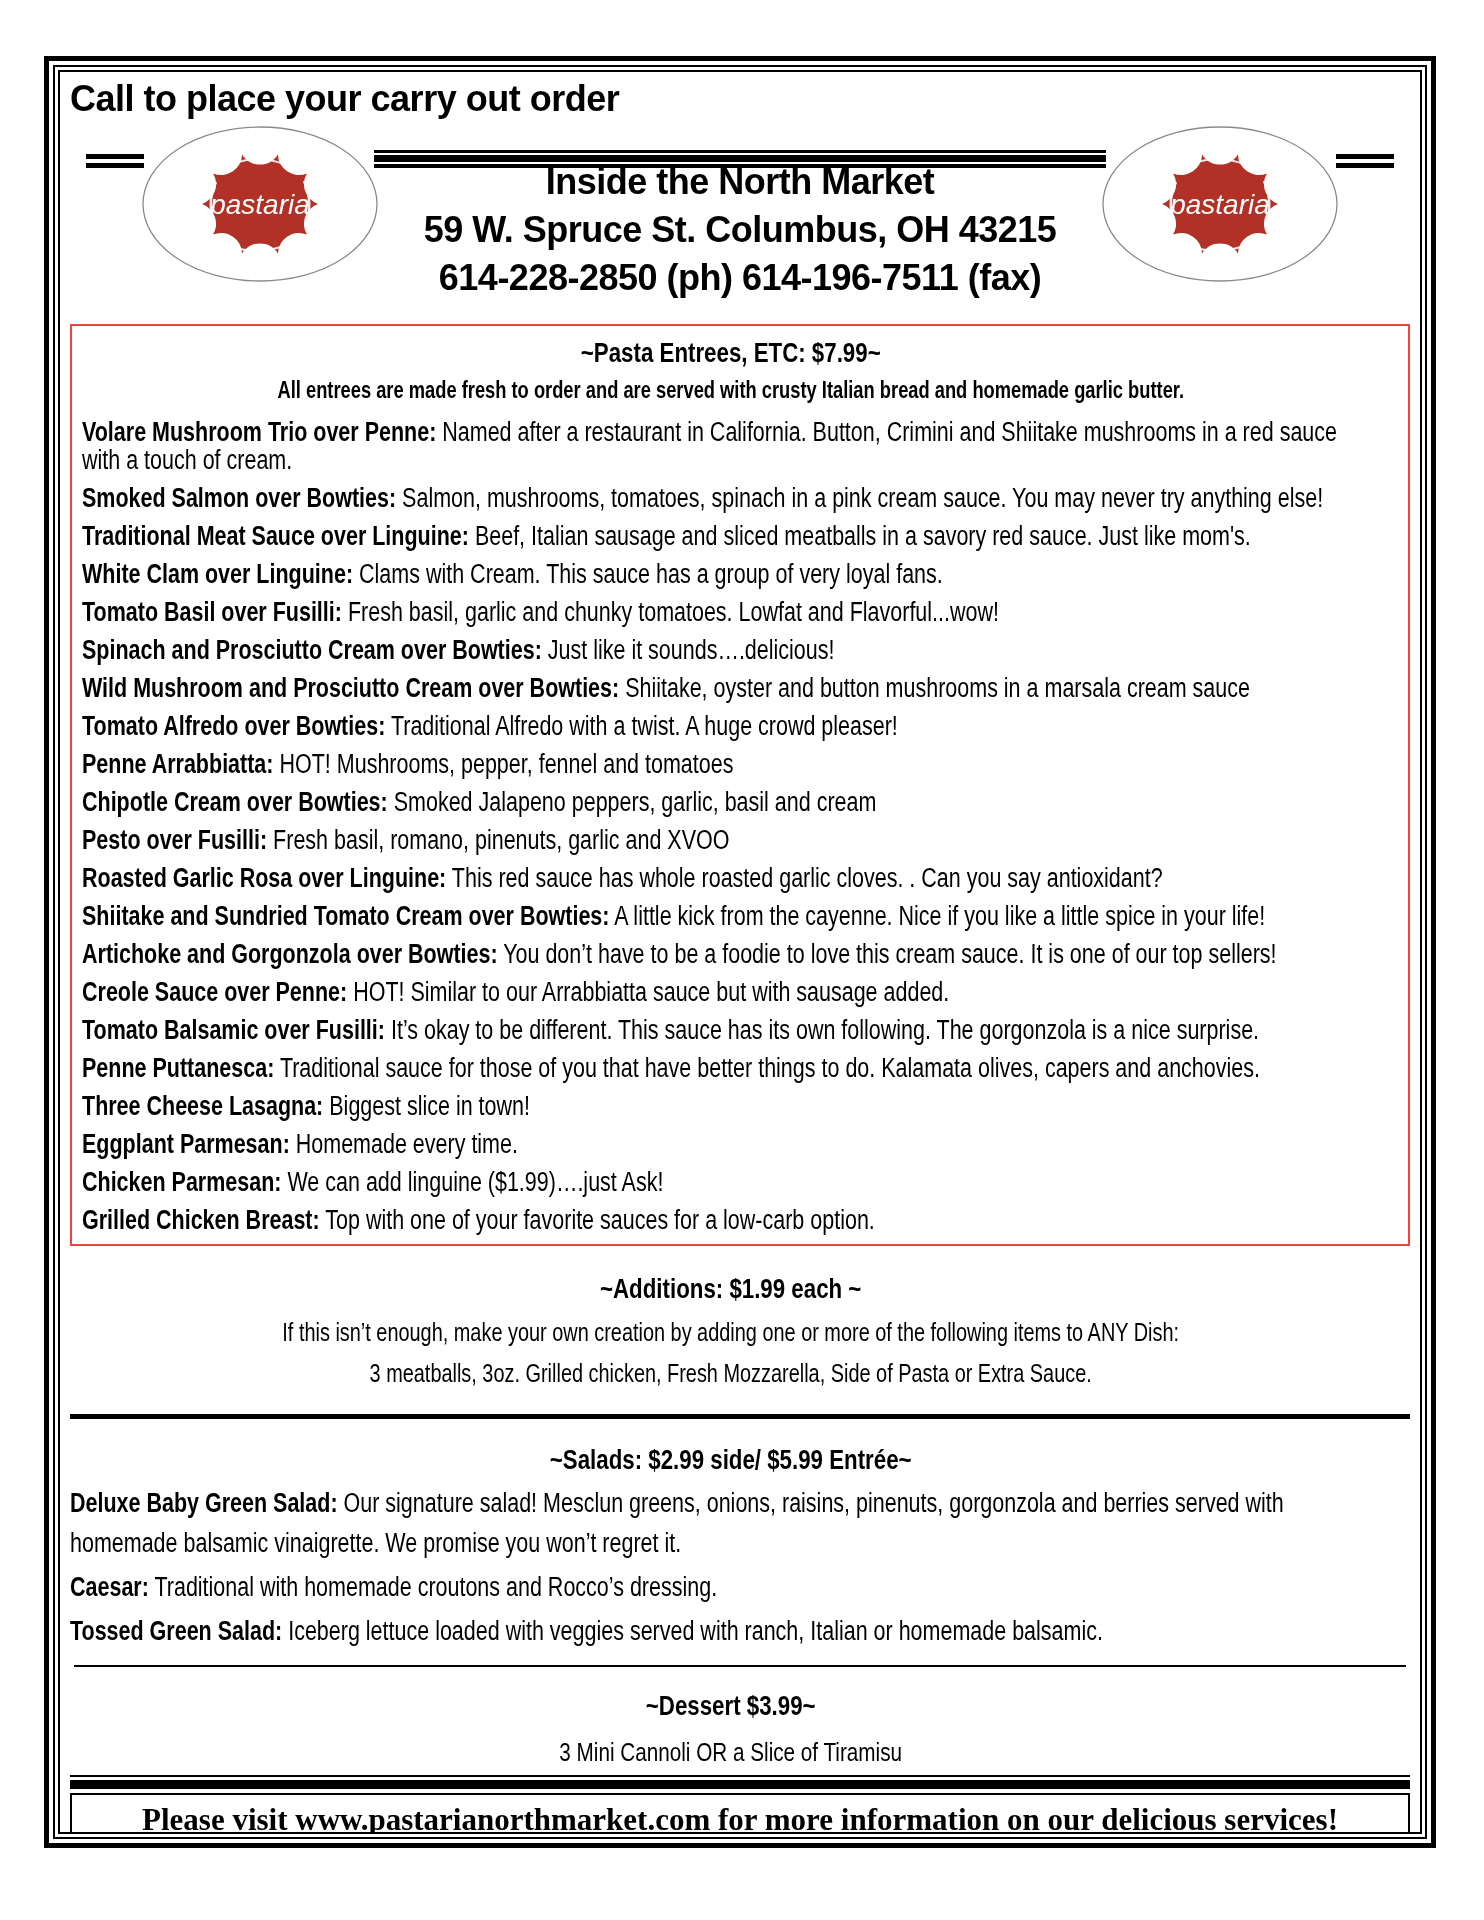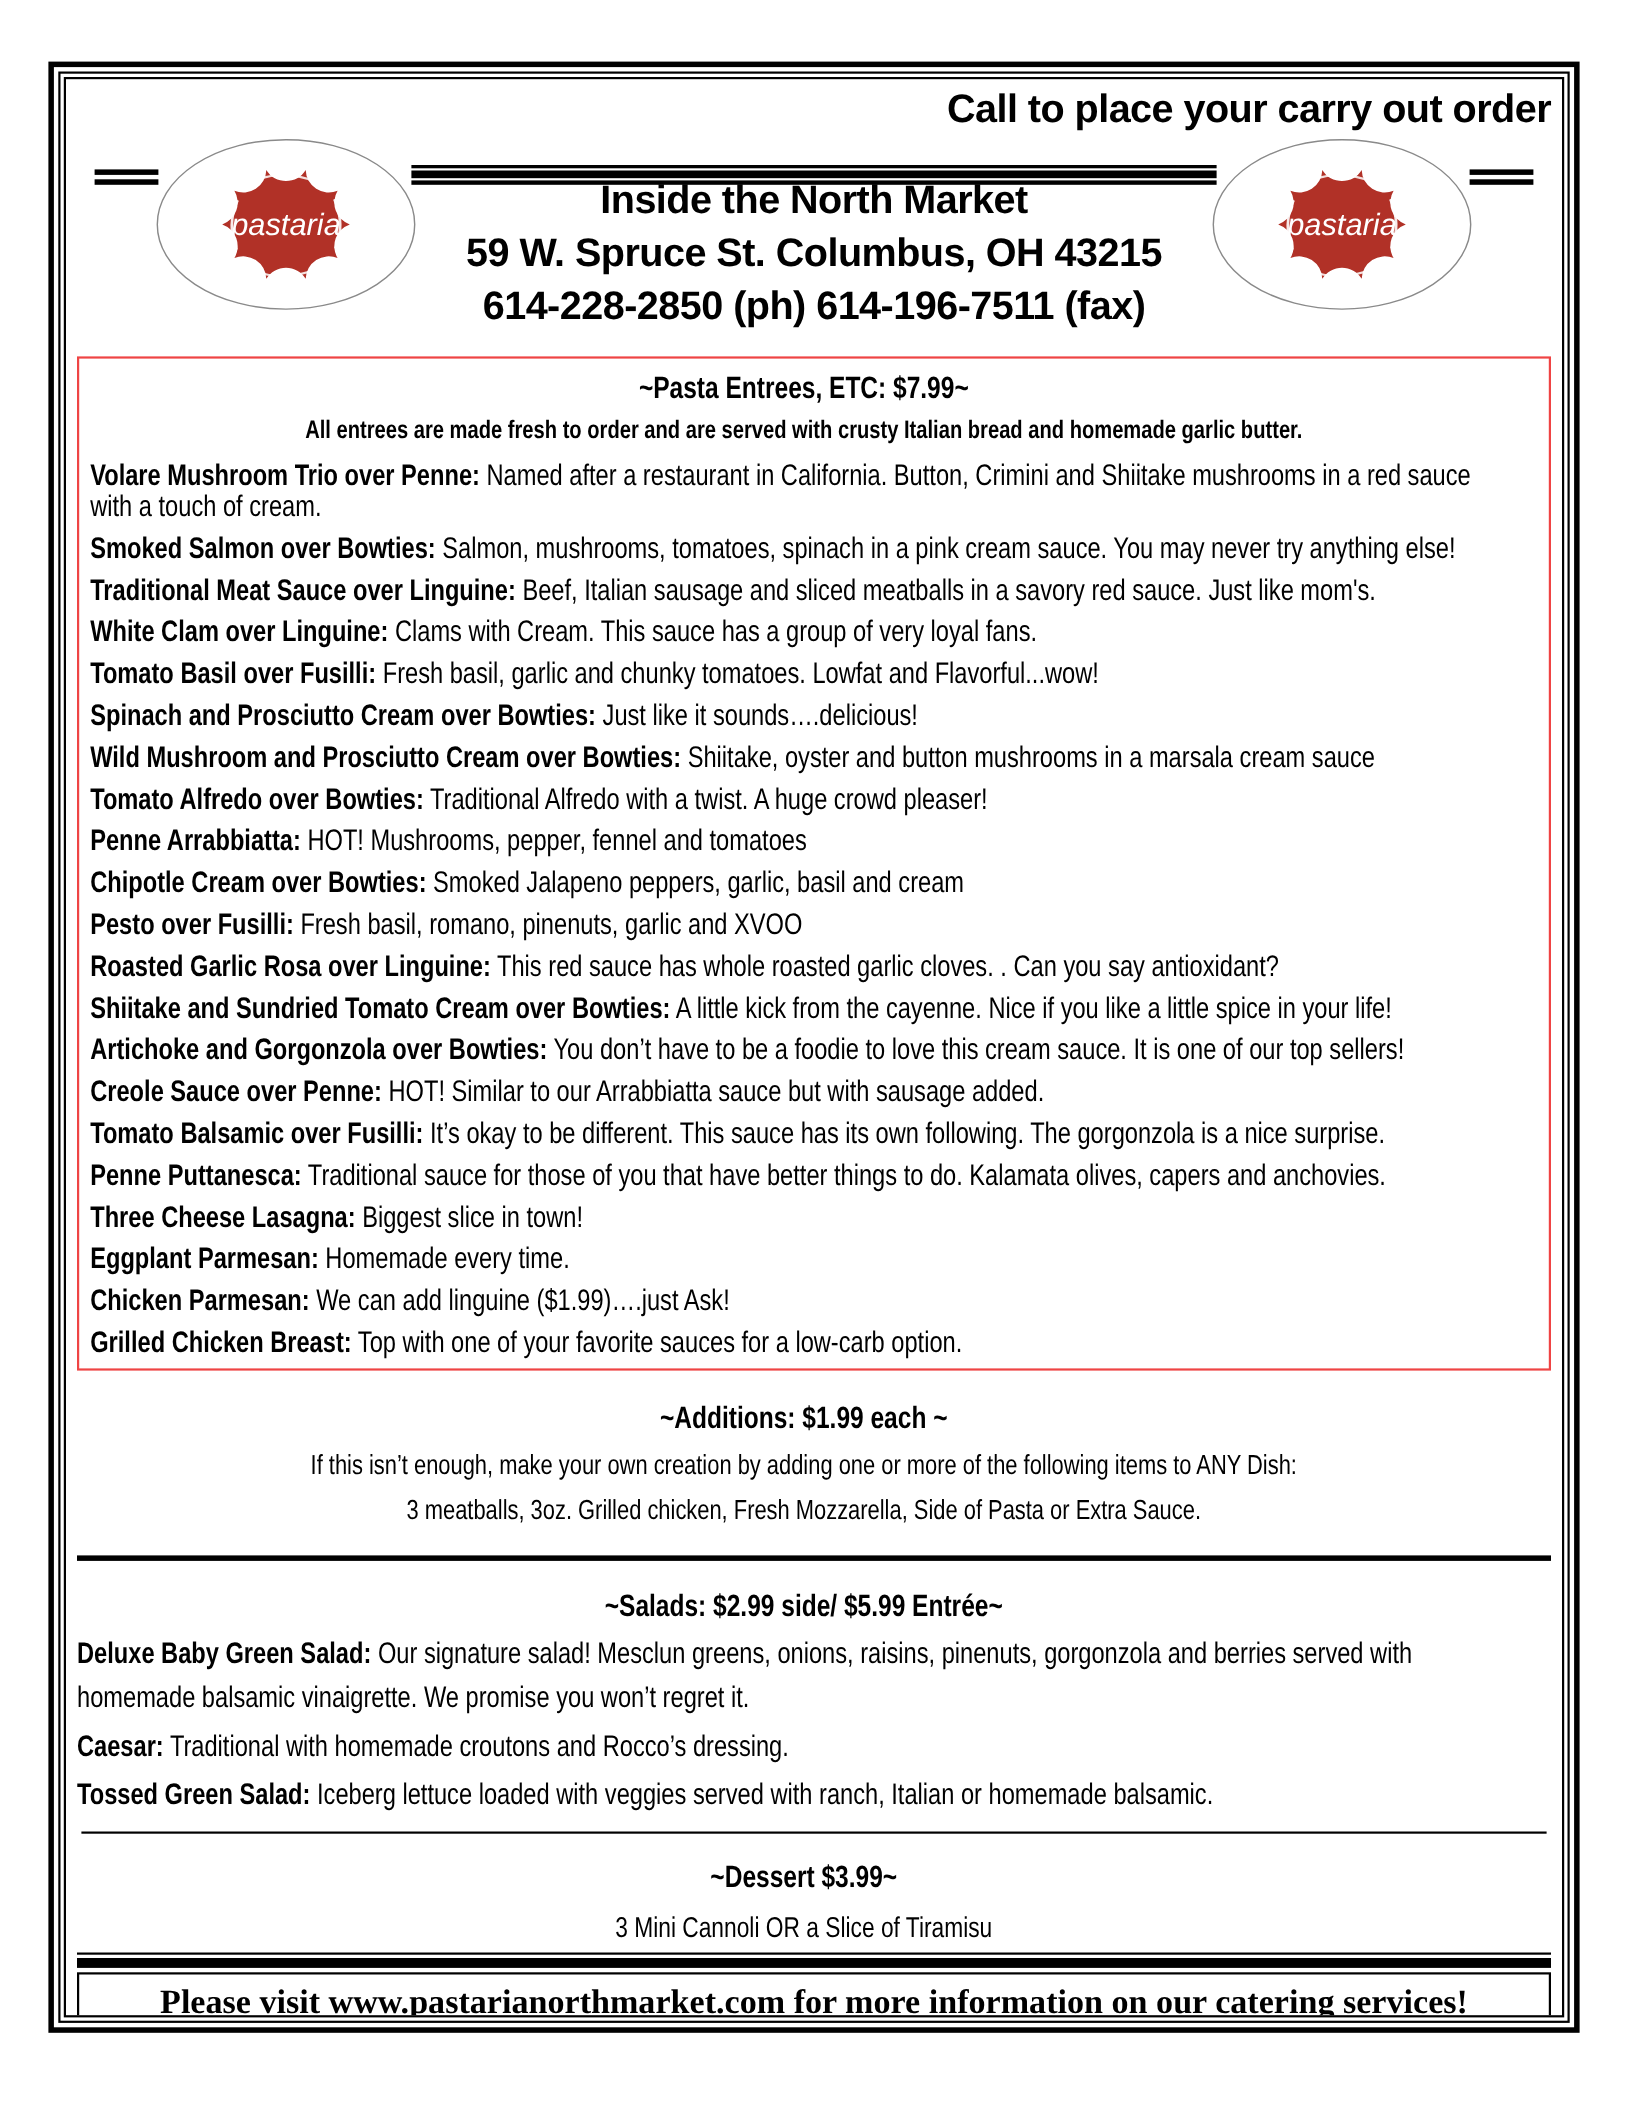--- a/index.html
+++ b/index.html
@@ -12,21 +12,21 @@
     position:absolute; left:44px; top:56px; width:1392px; height:1792px;
     border:5px solid #000; padding:4px; box-sizing:border-box; background:#fff;
   }
   .frame-inner {
     width:100%; height:100%; box-sizing:border-box;
     border:7px double #000; padding:0 10px;
     display:flex; flex-direction:column; overflow:hidden;
   }
   
   .call-line {
-    text-align:right; font-weight:bold; font-size:36px;
+    text-align:left; font-weight:bold; font-size:36px;
     margin:6px 0 0; letter-spacing:-0.5px;
   }
   .header-row { position:relative; height:196px; flex:none; }
   .logo { position:absolute; top:4px; width:240px; height:160px;font-style:italic; }
   .logo-left  { left:70px; }
   .logo-right { right:70px; }
   .side-bars {
     position:absolute; top:34px; width:58px; height:14px;
     border-top:5px solid #000; border-bottom:5px solid #000; box-sizing:border-box;
   }
@@ -168,20 +168,20 @@
     <div class="thin-rule"></div>
 
     <div class="section dessert">
       <div class="section-title ctr sq-wide">~Dessert $3.99~</div>
       <div class="dessert-line ctr sq-wide">3 Mini Cannoli OR a Slice of Tiramisu</div>
     </div>
 
     <div class="footer-wrap">
       <div class="fline top"></div>
       <div class="fthick"></div>
-      <div class="footer-box">Please visit www.pastarianorthmarket.com for more information on our catering services!</div>
+      <div class="footer-box">Please visit www.pastarianorthmarket.com for more information on our delicious services!</div>
       <div class="fthick"></div>
       <div class="fline bot"></div>
       <div class="fgap"></div>
     </div>
 
   </div>
 </div>
 
 </body></html>

